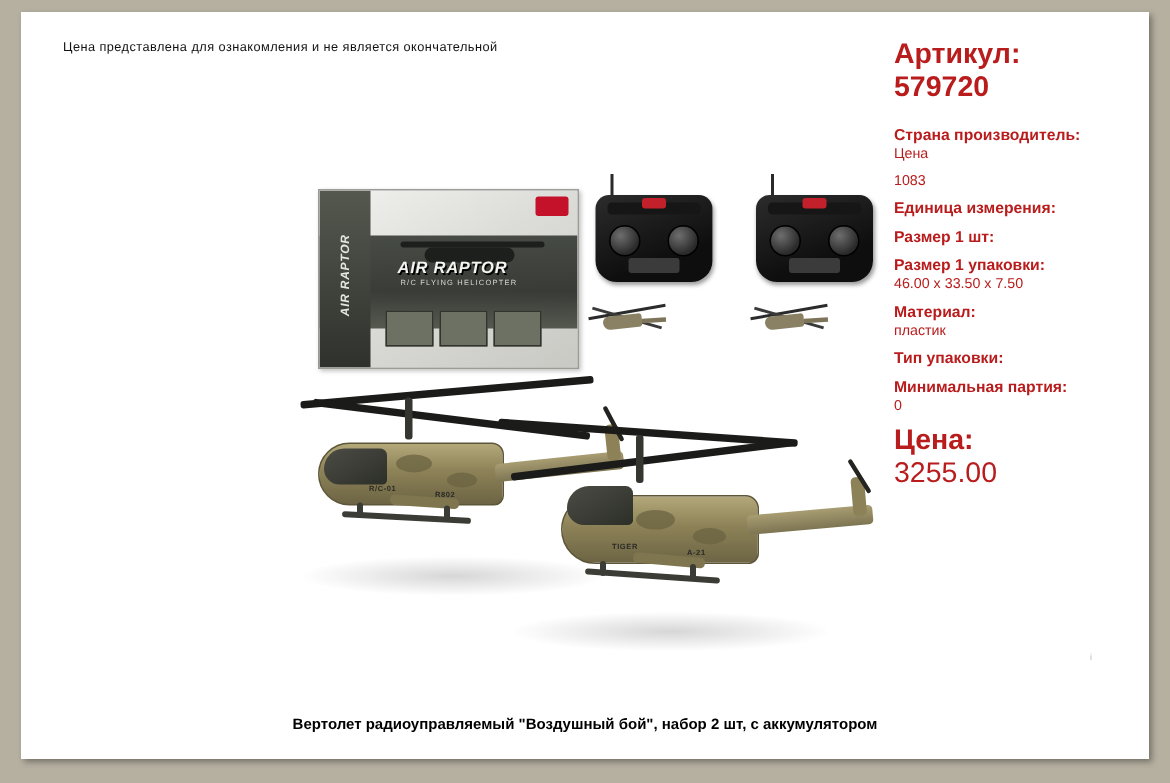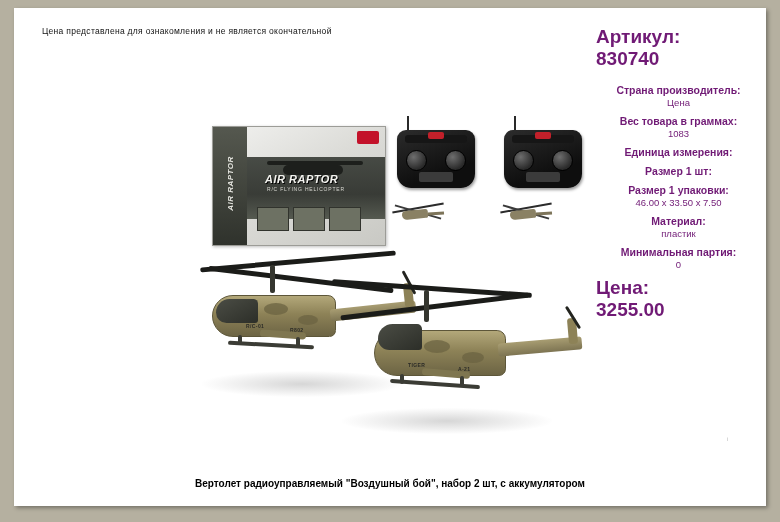--- a/index.html
+++ b/index.html
@@ -30,57 +30,56 @@
     color: #111;
     letter-spacing: 0.3px;
     white-space: nowrap;
   }
   
   .info {
     position: absolute;
     left: 582px;
     top: 18px;
     width: 165px;
-    color: #701a75;
+    color: #b91c1c;
   }
   .sku-label {
     font-size: 19px;
     font-weight: bold;
     line-height: 1.15;
   }
   .sku-value {
     font-size: 19px;
     font-weight: bold;
     line-height: 1.15;
     margin-bottom: 14px;
   }
   .spec {
     margin-bottom: 6px;
-    text-align: center;
   }
   .spec .k {
     font-size: 10.5px;
     font-weight: bold;
     line-height: 1.25;
   }
   .spec .v {
     font-size: 9.5px;
     font-weight: normal;
     line-height: 1.25;
   }
   .price-block {
   }
   .price-label {
     font-size: 19px;
     font-weight: bold;
     line-height: 1.15;
   }
   .price-value {
     font-size: 19px;
-    font-weight: bold;
+    font-weight: normal;
     line-height: 1.15;
   }
   
   .caption {
     position: absolute;
     left: 0;
     right: 0;
     top: 470px;
     text-align: center;
     font-size: 10px;
@@ -419,45 +418,45 @@
       <div class="wing" style="left:110px; top:90px; width:48px; height:7px; transform:rotate(5deg);"></div>
       <div class="skid" style="left:78px; top:102px; width:90px; height:4px; transform:rotate(4deg);"></div>
       <div class="skid" style="left:88px; top:94px; width:4px; height:10px;"></div>
       <div class="skid" style="left:148px; top:96px; width:4px; height:10px;"></div>
     </div>
 
   </div>
 
   <div class="info">
     <div class="sku-label">Артикул:</div>
-    <div class="sku-value">830740</div>
+    <div class="sku-value">579720</div>
 
     <div class="spec">
       <div class="k">Страна производитель:</div>
       <div class="v">Цена</div>
     </div>
     <div class="spec">
-      <div class="k">Вес товара в граммах:</div>
       <div class="v">1083</div>
     </div>
     <div class="spec">
       <div class="k">Единица измерения:</div>
     </div>
     <div class="spec">
       <div class="k">Размер 1 шт:</div>
     </div>
     <div class="spec">
       <div class="k">Размер 1 упаковки:</div>
       <div class="v">46.00 x 33.50 x 7.50</div>
     </div>
     <div class="spec">
       <div class="k">Материал:</div>
       <div class="v">пластик</div>
     </div>
     <div class="spec">
+      <div class="k">Тип упаковки:</div>
     </div>
     <div class="spec">
       <div class="k">Минимальная партия:</div>
       <div class="v">0</div>
     </div>
 
     <div class="price-block">
       <div class="price-label">Цена:</div>
       <div class="price-value">3255.00</div>
     </div>

